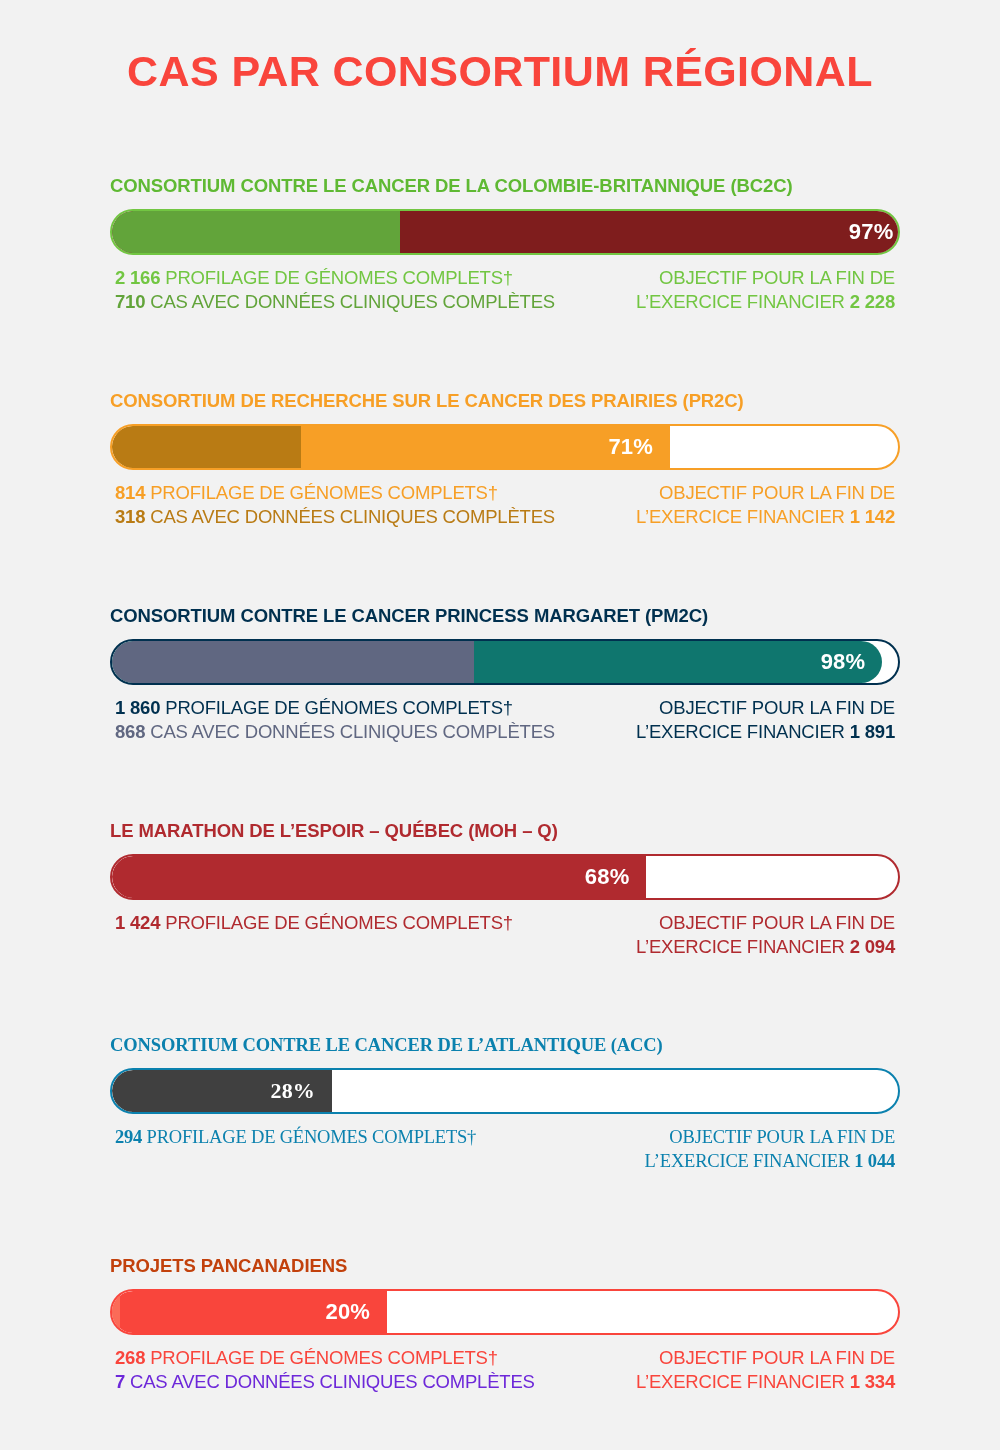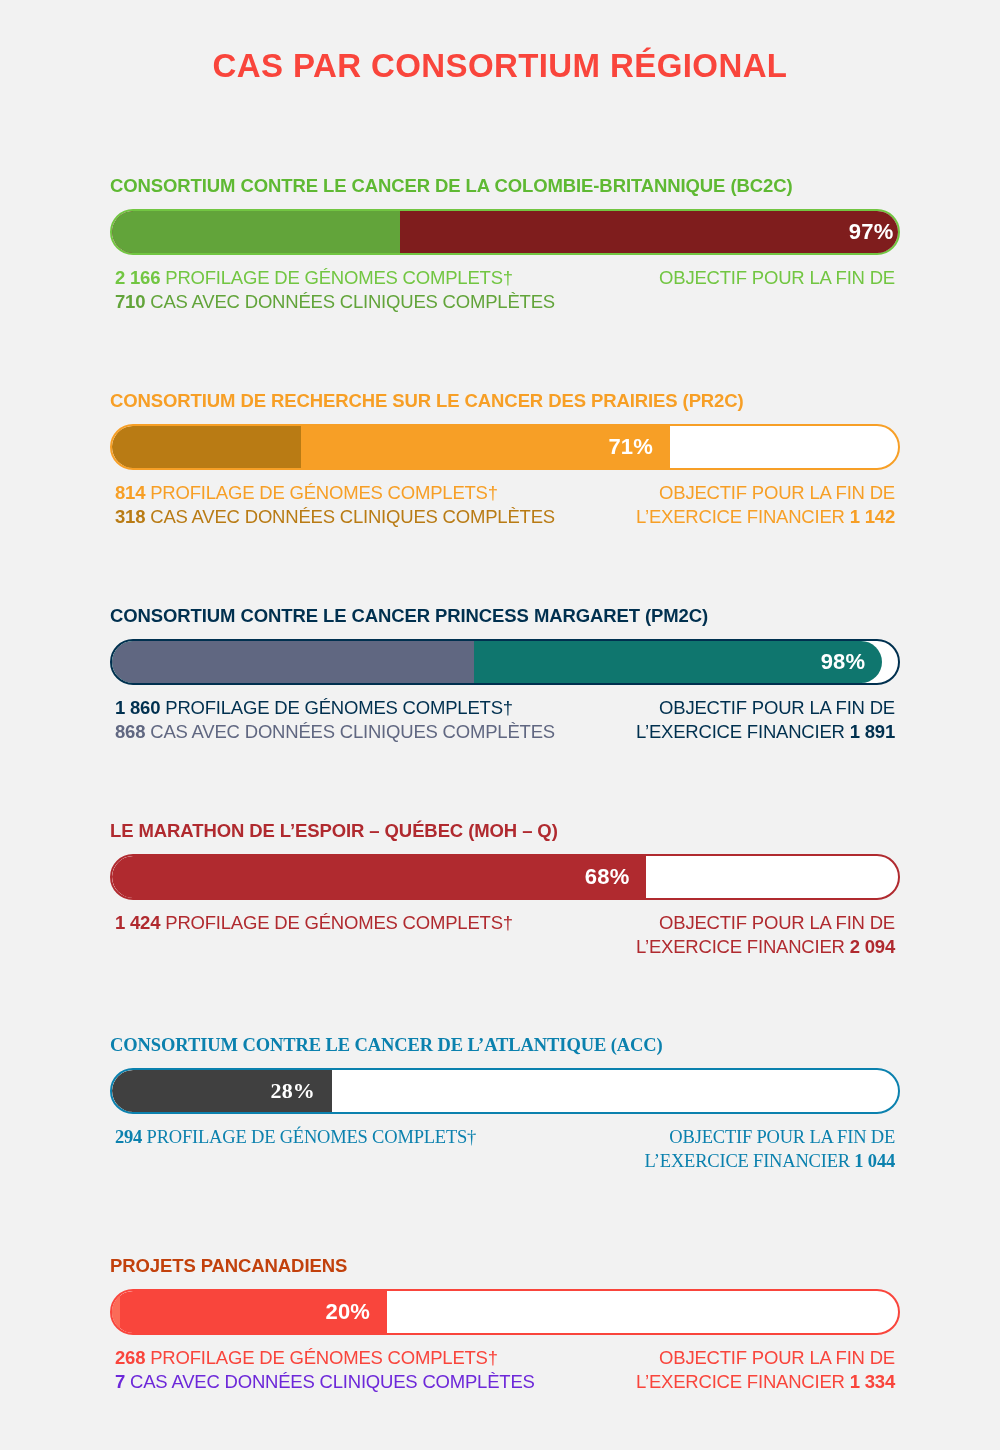--- a/index.html
+++ b/index.html
@@ -19,21 +19,21 @@
     width: 1000px;
     height: 1450px;
     box-sizing: border-box;
   }
   .page-title {
     position: absolute;
     top: 47px;
     left: 0;
     width: 1000px;
     text-align: center;
-    font-size: 33px;
+    font-size: 43px;
     font-weight: bold;
     letter-spacing: 0.4px;
     color: #f9453c;
   }
 
   .section {
     position: absolute;
     left: 110px;
     width: 790px;
   }
@@ -138,20 +138,21 @@
             <span class="bar-pct">97%</span>
           </div>
         </div>
         <div class="stats">
           <div class="stats-left">
             <div class="stat-line" style="color: rgb(114, 198, 66);"><span class="stat-num">2 166</span><span> PROFILAGE DE GÉNOMES COMPLETS†</span></div>
             <div class="stat-line" style="color: rgb(98, 164, 58);"><span class="stat-num">710</span><span> CAS AVEC DONNÉES CLINIQUES COMPLÈTES</span></div>
           </div>
           <div class="stats-right" style="color: rgb(114, 198, 66);">
             <div class="goal-line">OBJECTIF POUR LA FIN DE</div>
+            <div class="goal-line"><span>L’EXERCICE FINANCIER </span><span class="goal-num">2 228</span></div>
           </div>
         </div>
       </div>
       <div class="section" style="top: 390px;">
         <div class="section-title" style="color: rgb(247, 159, 38);">CONSORTIUM DE RECHERCHE SUR LE CANCER DES PRAIRIES (PR2C)</div>
         <div class="bar-track" style="border: 2px solid rgb(247, 159, 38);">
           <div class="bar-fill" style="width: 71%; background: rgb(247, 159, 38);">
             <div class="bar-sub" style="width: 33.8028%; background: rgb(185, 123, 20);"></div>
             <span class="bar-pct">71%</span>
           </div>

